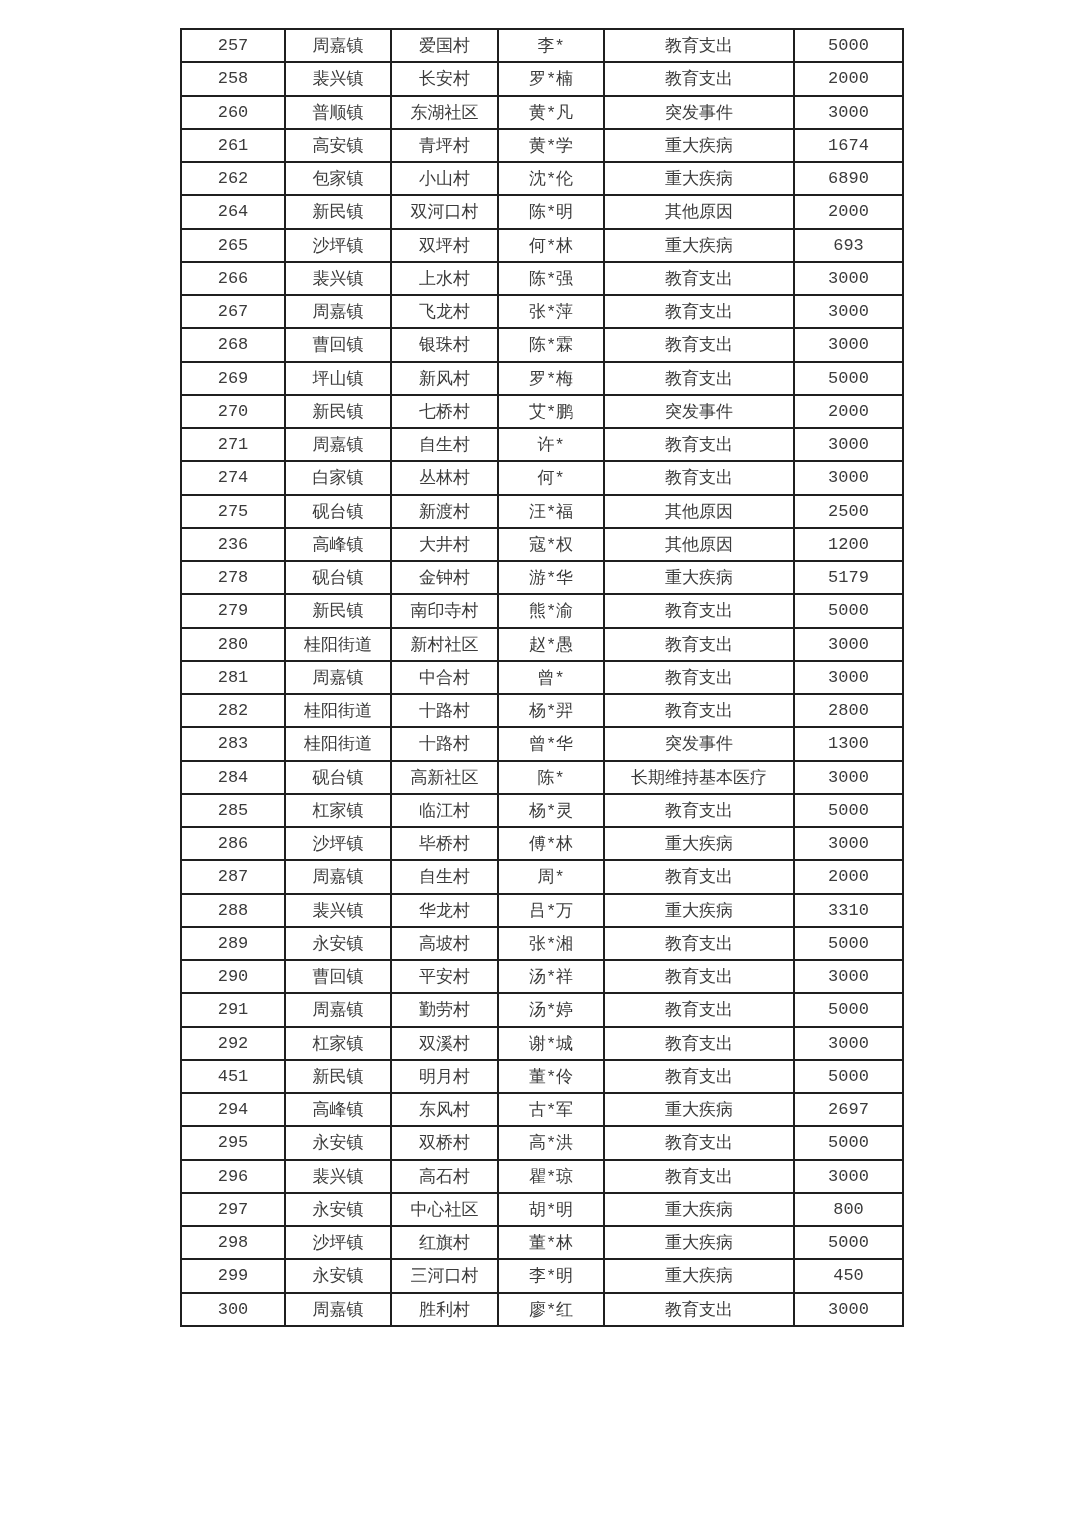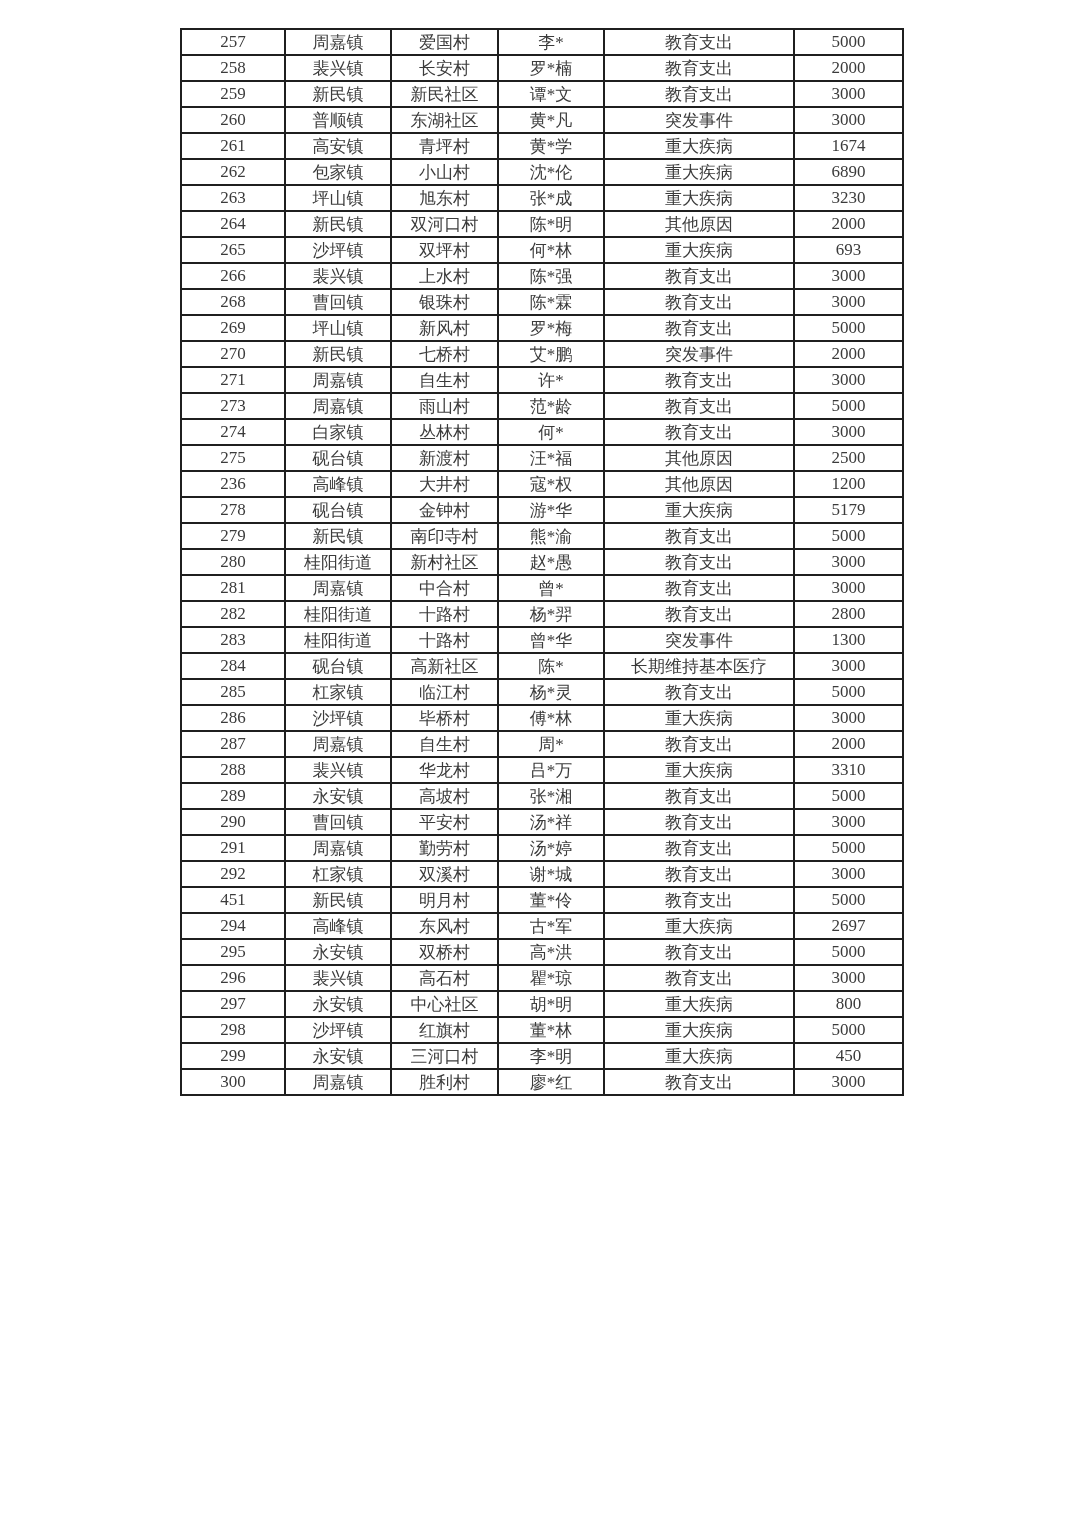--- a/index.html
+++ b/index.html
@@ -13,24 +13,25 @@
     height: 1520px;
     background: #ffffff;
     overflow: hidden;
     font-family: "Liberation Serif", "DejaVu Serif", serif;
   }
   table.assist-table {
     position: absolute;
     left: 180px;
     top: 28px;
     width: 722px;
-    height: 1068px;
+    height: 1299px;
     border-collapse: collapse;
     table-layout: fixed;
     border: 2px solid #1f1f1f;
+    font-family: Liberation Mono, monospace;
   }
   table.assist-table td {
     border: 2px solid #1f1f1f;
     text-align: center;
     vertical-align: middle;
     padding: 0;
     font-size: 17px;
     color: #3b3b3b;
     font-weight: 400;
     white-space: nowrap;
@@ -61,28 +62,20 @@
         </tr>
         <tr>
           <td>258</td>
           <td>裴兴镇</td>
           <td>长安村</td>
           <td>罗*楠</td>
           <td>教育支出</td>
           <td>2000</td>
         </tr>
         <tr>
-          <td>259</td>
-          <td>新民镇</td>
-          <td>新民社区</td>
-          <td>谭*文</td>
-          <td>教育支出</td>
-          <td>3000</td>
-        </tr>
-        <tr>
           <td>260</td>
           <td>普顺镇</td>
           <td>东湖社区</td>
           <td>黄*凡</td>
           <td>突发事件</td>
           <td>3000</td>
         </tr>
         <tr>
           <td>261</td>
           <td>高安镇</td>
@@ -91,28 +84,20 @@
           <td>重大疾病</td>
           <td>1674</td>
         </tr>
         <tr>
           <td>262</td>
           <td>包家镇</td>
           <td>小山村</td>
           <td>沈*伦</td>
           <td>重大疾病</td>
           <td>6890</td>
-        </tr>
-        <tr>
-          <td>263</td>
-          <td>坪山镇</td>
-          <td>旭东村</td>
-          <td>张*成</td>
-          <td>重大疾病</td>
-          <td>3230</td>
         </tr>
         <tr>
           <td>264</td>
           <td>新民镇</td>
           <td>双河口村</td>
           <td>陈*明</td>
           <td>其他原因</td>
           <td>2000</td>
         </tr>
         <tr>
@@ -125,20 +110,28 @@
         </tr>
         <tr>
           <td>266</td>
           <td>裴兴镇</td>
           <td>上水村</td>
           <td>陈*强</td>
           <td>教育支出</td>
           <td>3000</td>
         </tr>
         <tr>
+          <td>267</td>
+          <td>周嘉镇</td>
+          <td>飞龙村</td>
+          <td>张*萍</td>
+          <td>教育支出</td>
+          <td>3000</td>
+        </tr>
+        <tr>
           <td>268</td>
           <td>曹回镇</td>
           <td>银珠村</td>
           <td>陈*霖</td>
           <td>教育支出</td>
           <td>3000</td>
         </tr>
         <tr>
           <td>269</td>
           <td>坪山镇</td>
@@ -157,28 +150,20 @@
         </tr>
         <tr>
           <td>271</td>
           <td>周嘉镇</td>
           <td>自生村</td>
           <td>许*</td>
           <td>教育支出</td>
           <td>3000</td>
         </tr>
         <tr>
-          <td>273</td>
-          <td>周嘉镇</td>
-          <td>雨山村</td>
-          <td>范*龄</td>
-          <td>教育支出</td>
-          <td>5000</td>
-        </tr>
-        <tr>
           <td>274</td>
           <td>白家镇</td>
           <td>丛林村</td>
           <td>何*</td>
           <td>教育支出</td>
           <td>3000</td>
         </tr>
         <tr>
           <td>275</td>
           <td>砚台镇</td>

